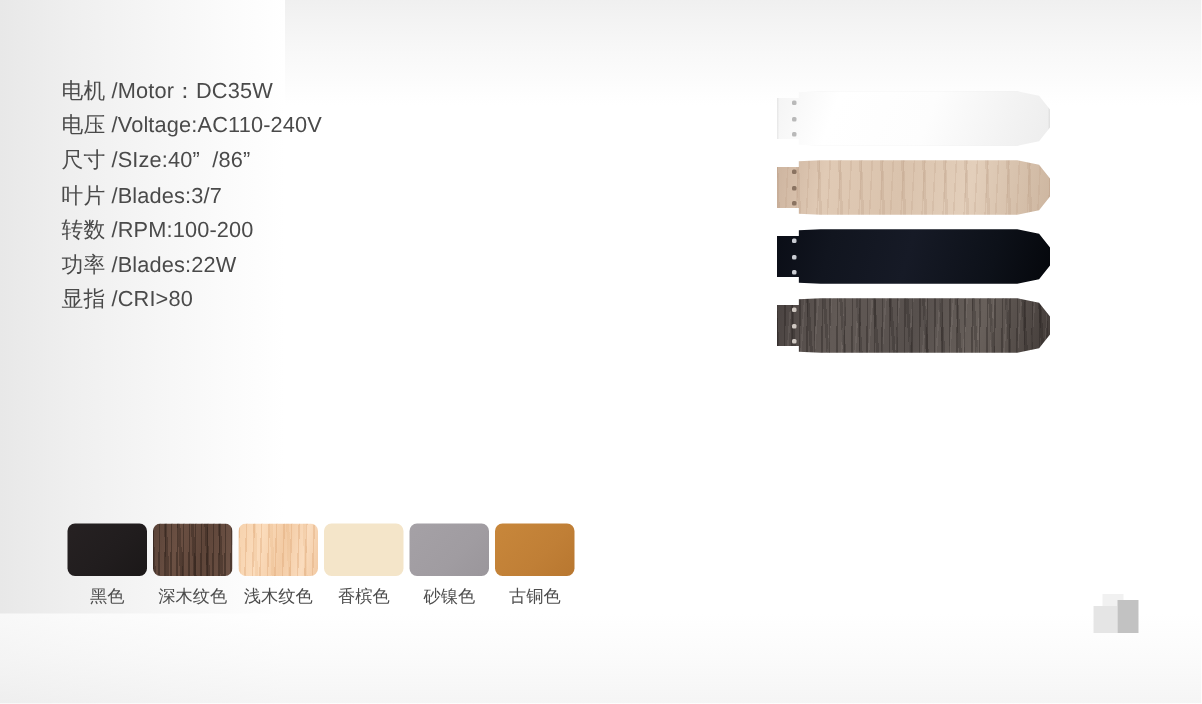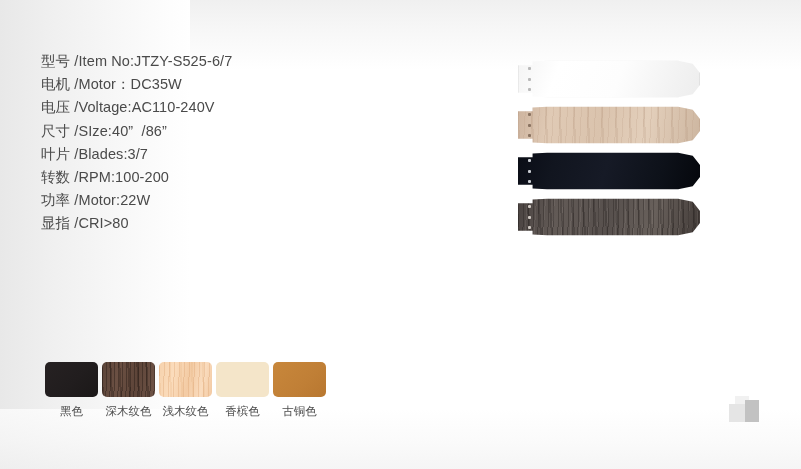--- a/index.html
+++ b/index.html
@@ -128,21 +128,21 @@
   }
   .blade-white .blade-holes span   { background: #b9b9b9; }
   .blade-lightwood .blade-holes span { background: #8a7361; }
   .blade-black .blade-holes span   { background: #c9ccd2; }
   .blade-darkwood .blade-holes span { background: #cfc8c2; }
 
   
   .swatch-row {
     position: absolute;
     left: 43px;
-    top: 362px;
+    top: 349px;
     display: flex;
     align-items: center;
   }
   .swatch-cell {
     width: 57px;
     margin-right: 0px;
     text-align: center;
   }
   .swatch-chip {
     width: 53px;
@@ -202,27 +202,26 @@
   .wm-c { position:absolute; left:6px; top:0px;  width:14px; height:8px;  background:#f0f0f0; }
 </style>
 </head>
 <body>
 
 <div class="bg-grad-top"></div>
 <div class="bg-grad-left"></div>
 <div class="bg-grad-bottom"></div>
 
 <div class="spec-list">
-  <div class="spec-line">型号 /Item No:JTZY-S525-6/7</div>
   <div class="spec-line">电机 /Motor：DC35W</div>
   <div class="spec-line">电压 /Voltage:AC110-240V</div>
   <div class="spec-line">尺寸 /SIze:40”  /86”</div>
   <div class="spec-line">叶片 /Blades:3/7</div>
   <div class="spec-line">转数 /RPM:100-200</div>
-  <div class="spec-line">功率 /Motor:22W</div>
+  <div class="spec-line">功率 /Blades:22W</div>
   <div class="spec-line">显指 /CRI&gt;80</div>
 </div>
 
 <div class="blade-stack">
 
   <div class="blade blade-white">
     <div class="blade-body"></div>
     <div class="blade-holes">
       <span></span>
         <span></span>
@@ -275,20 +274,24 @@
   <div class="swatch-cell">
     <div class="swatch-chip chip-lightwood"></div>
     <div class="swatch-label">浅木纹色</div>
   </div>
 
   <div class="swatch-cell">
     <div class="swatch-chip chip-champagne"></div>
     <div class="swatch-label">香槟色</div>
   </div>
 
+  <div class="swatch-cell">
+    <div class="swatch-chip chip-satinnickel"></div>
+    <div class="swatch-label">砂镍色</div>
+  </div>
 
   <div class="swatch-cell">
     <div class="swatch-chip chip-bronze"></div>
     <div class="swatch-label">古铜色</div>
   </div>
 
 </div>
 
 <div class="watermark">
   <div class="wm-c"></div>

